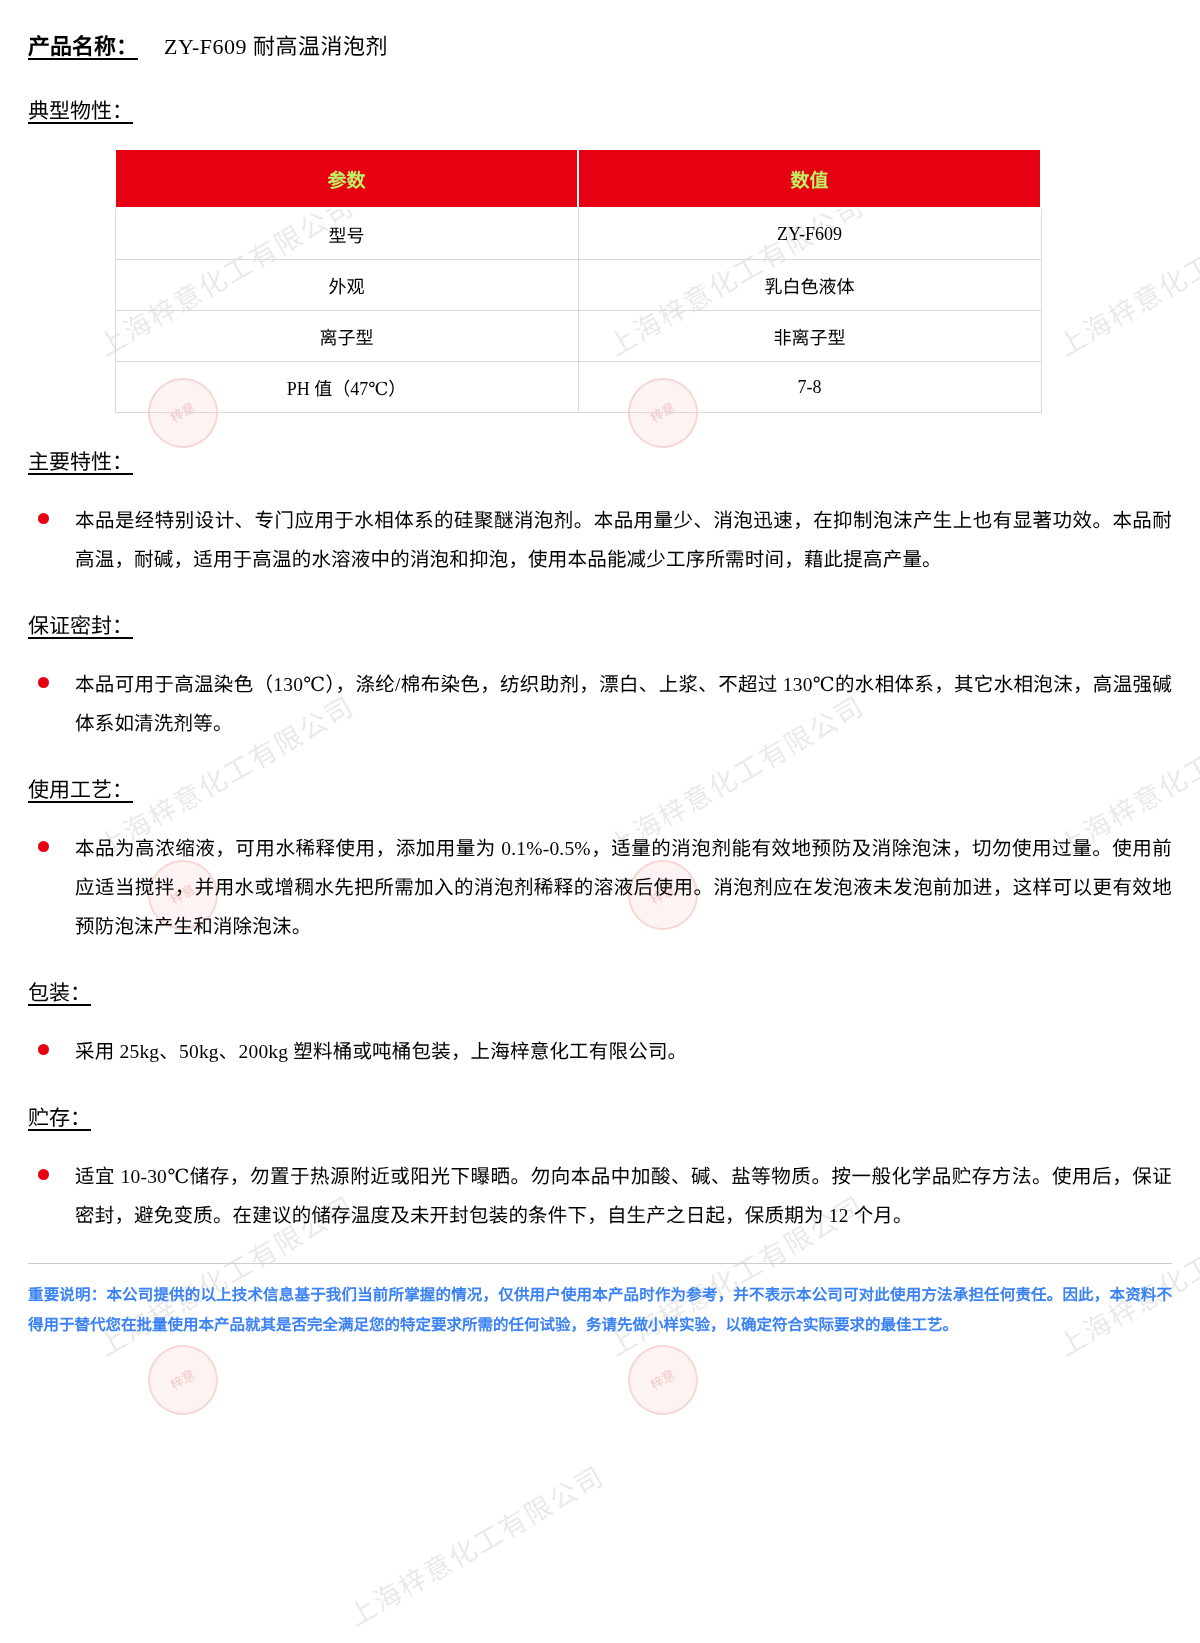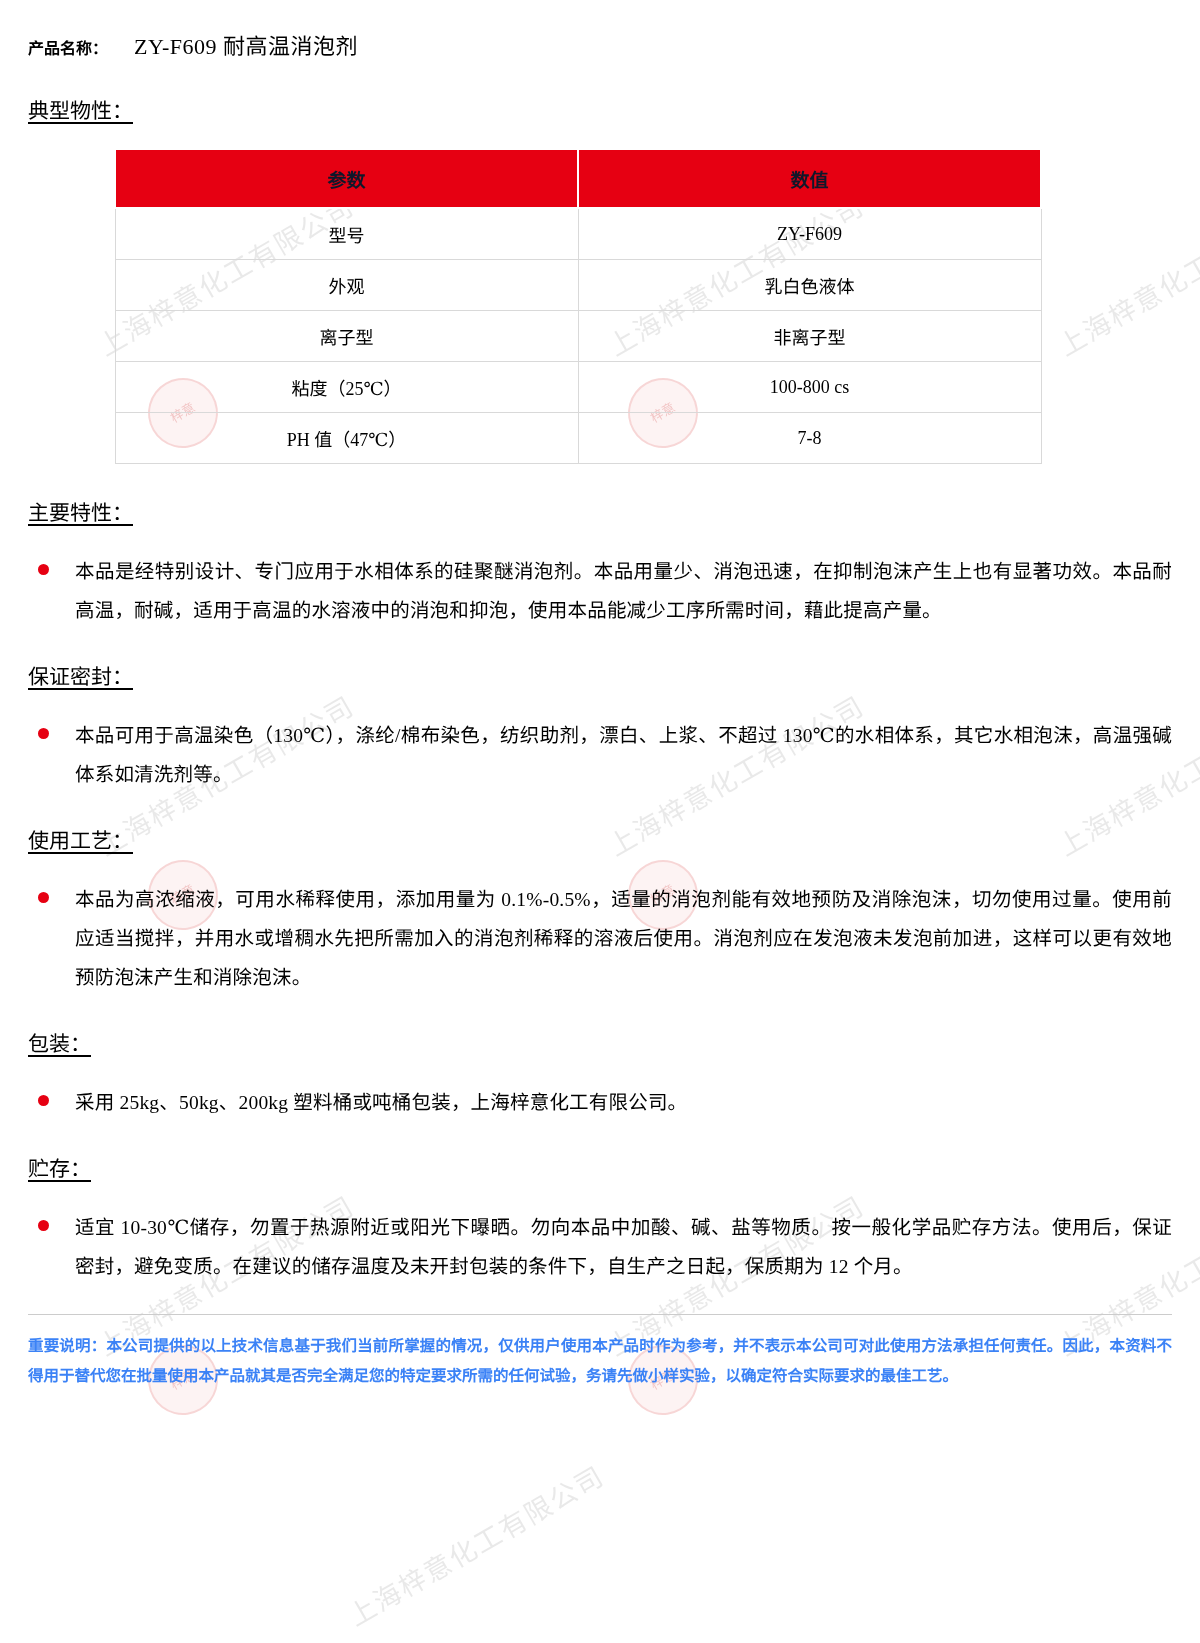--- a/index.html
+++ b/index.html
@@ -57,22 +57,23 @@
   }
 
   
   .title-row {
     display: flex;
     align-items: baseline;
     gap: 26px;
     margin: 6px 0 30px 0;
   }
   .title-label {
-    font-size: 16px;
+    font-size: 22px;
     font-weight: bold;
+    text-decoration: underline;
     text-underline-offset: 4px;
   }
   .title-value {
     font-size: 22px;
     font-weight: normal;
     letter-spacing: 0.5px;
   }
   .sec-head {
     font-size: 21px;
     font-weight: normal;
@@ -88,21 +89,21 @@
     margin: 10px 0 6px 86px;
     width: 928px;
   }
   table.props {
     border-collapse: collapse;
     width: 100%;
     table-layout: fixed;
   }
   table.props th {
     background: #e60012;
-    color: #0f172a;
+    color: #bef264;
     font-size: 19px;
     font-weight: bold;
     padding: 15px 0;
     border: 2px solid #ffffff;
     font-family: "Liberation Serif", serif;
   }
   table.props td {
     border: 1px solid #d9d9d9;
     text-align: center;
     font-size: 18px;
@@ -194,24 +195,20 @@
         </tr>
         <tr>
           <td>外观</td>
           <td>乳白色液体</td>
         </tr>
         <tr>
           <td>离子型</td>
           <td>非离子型</td>
         </tr>
         <tr>
-          <td>粘度（25℃）</td>
-          <td>100-800 cs</td>
-        </tr>
-        <tr>
           <td>PH 值（47℃）</td>
           <td>7-8</td>
         </tr>
       </tbody>
     </table>
   </div>
 
   <div class="sec-head">主要特性：</div>
   <div class="bullet">
     <span class="dot"></span>

